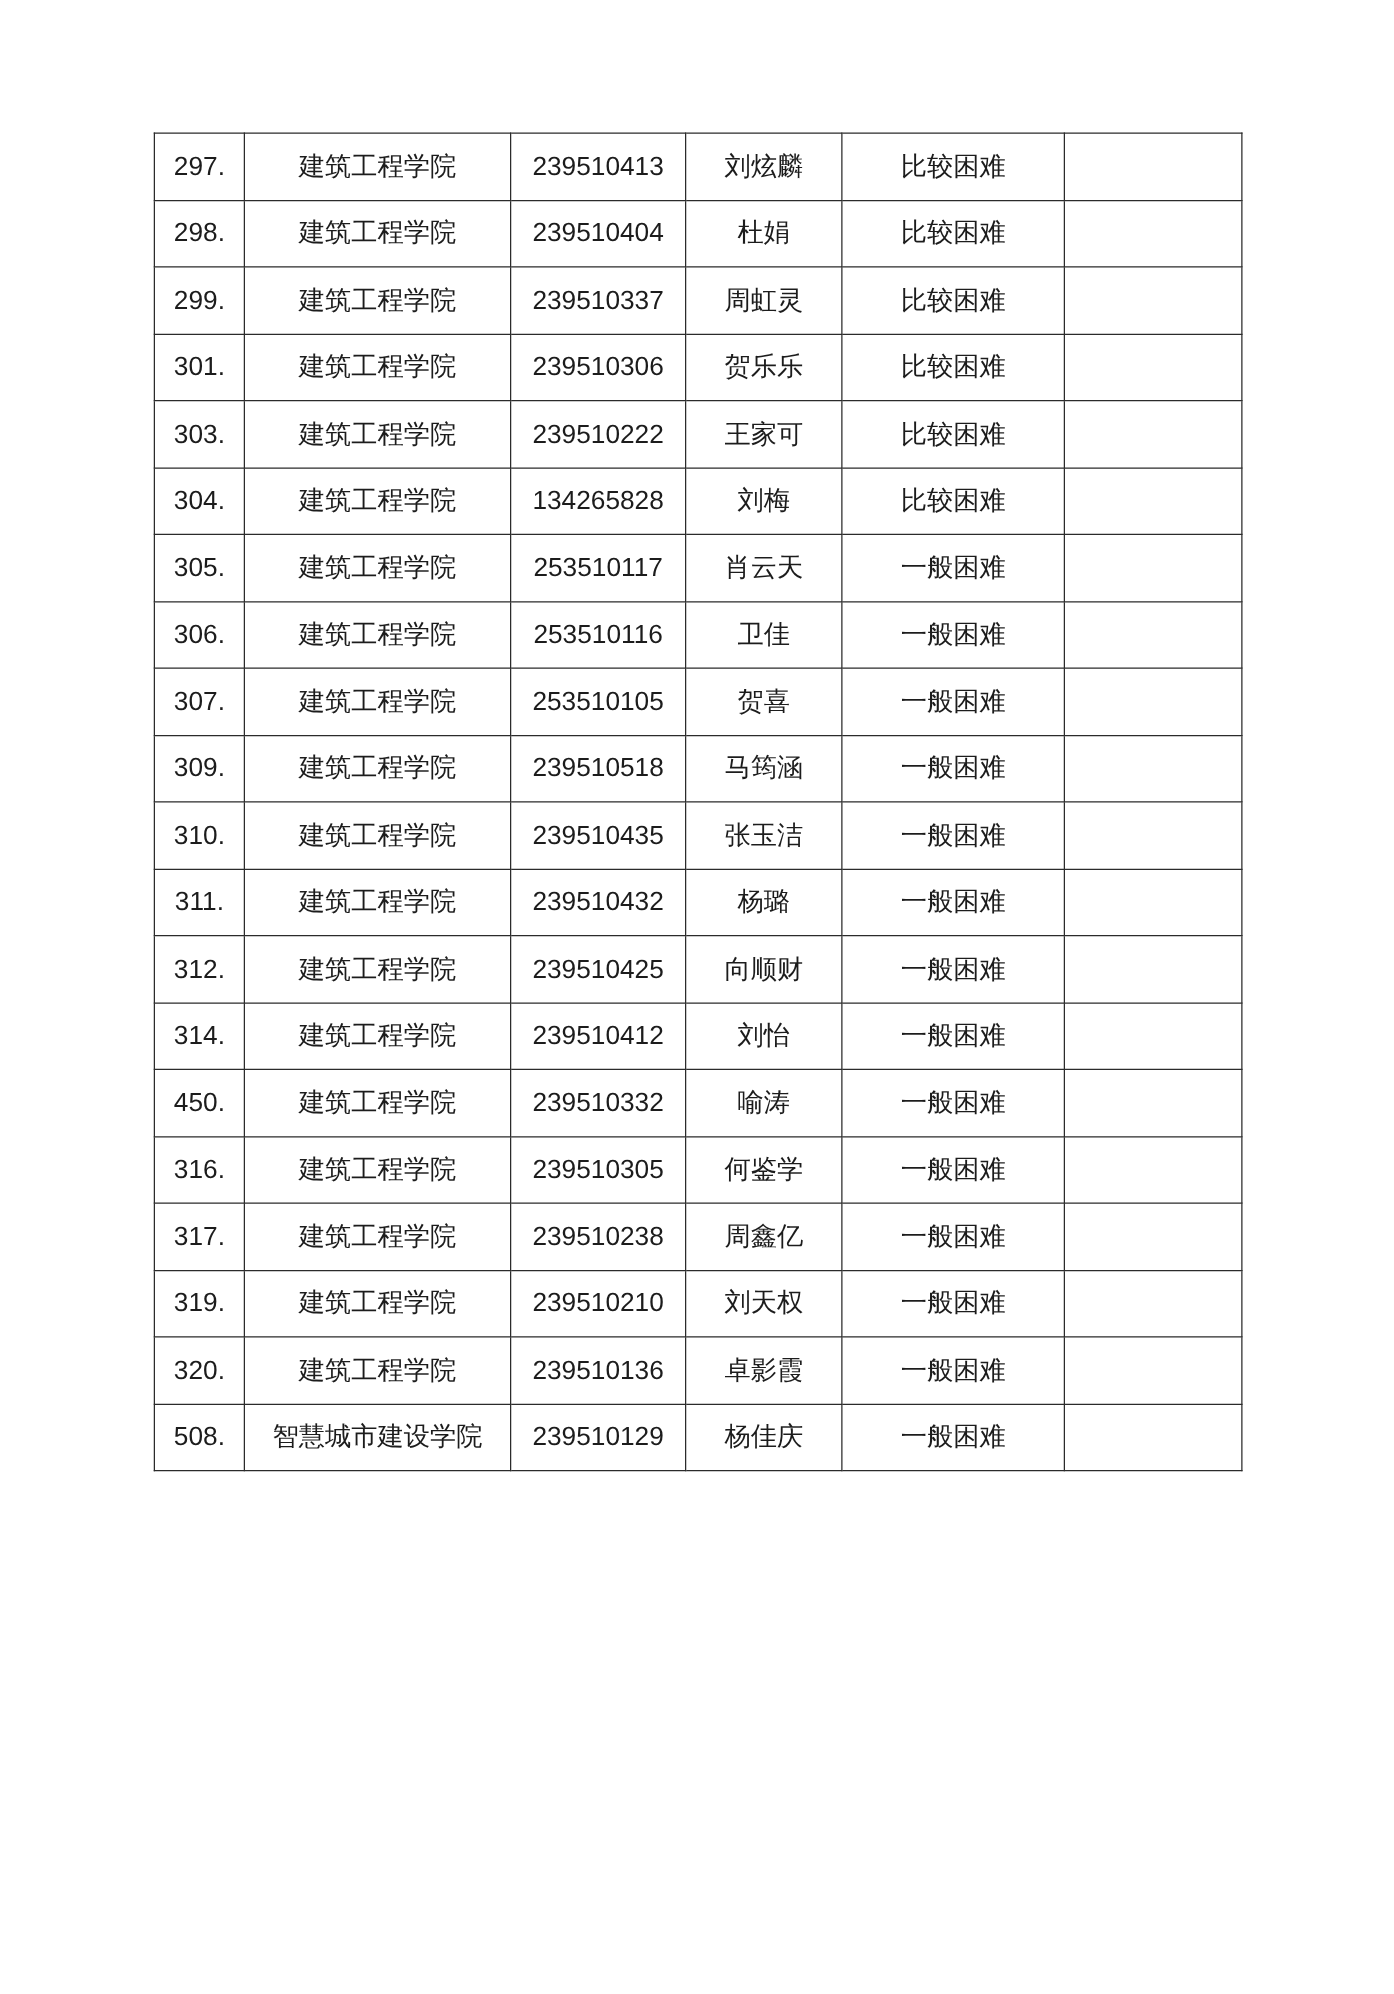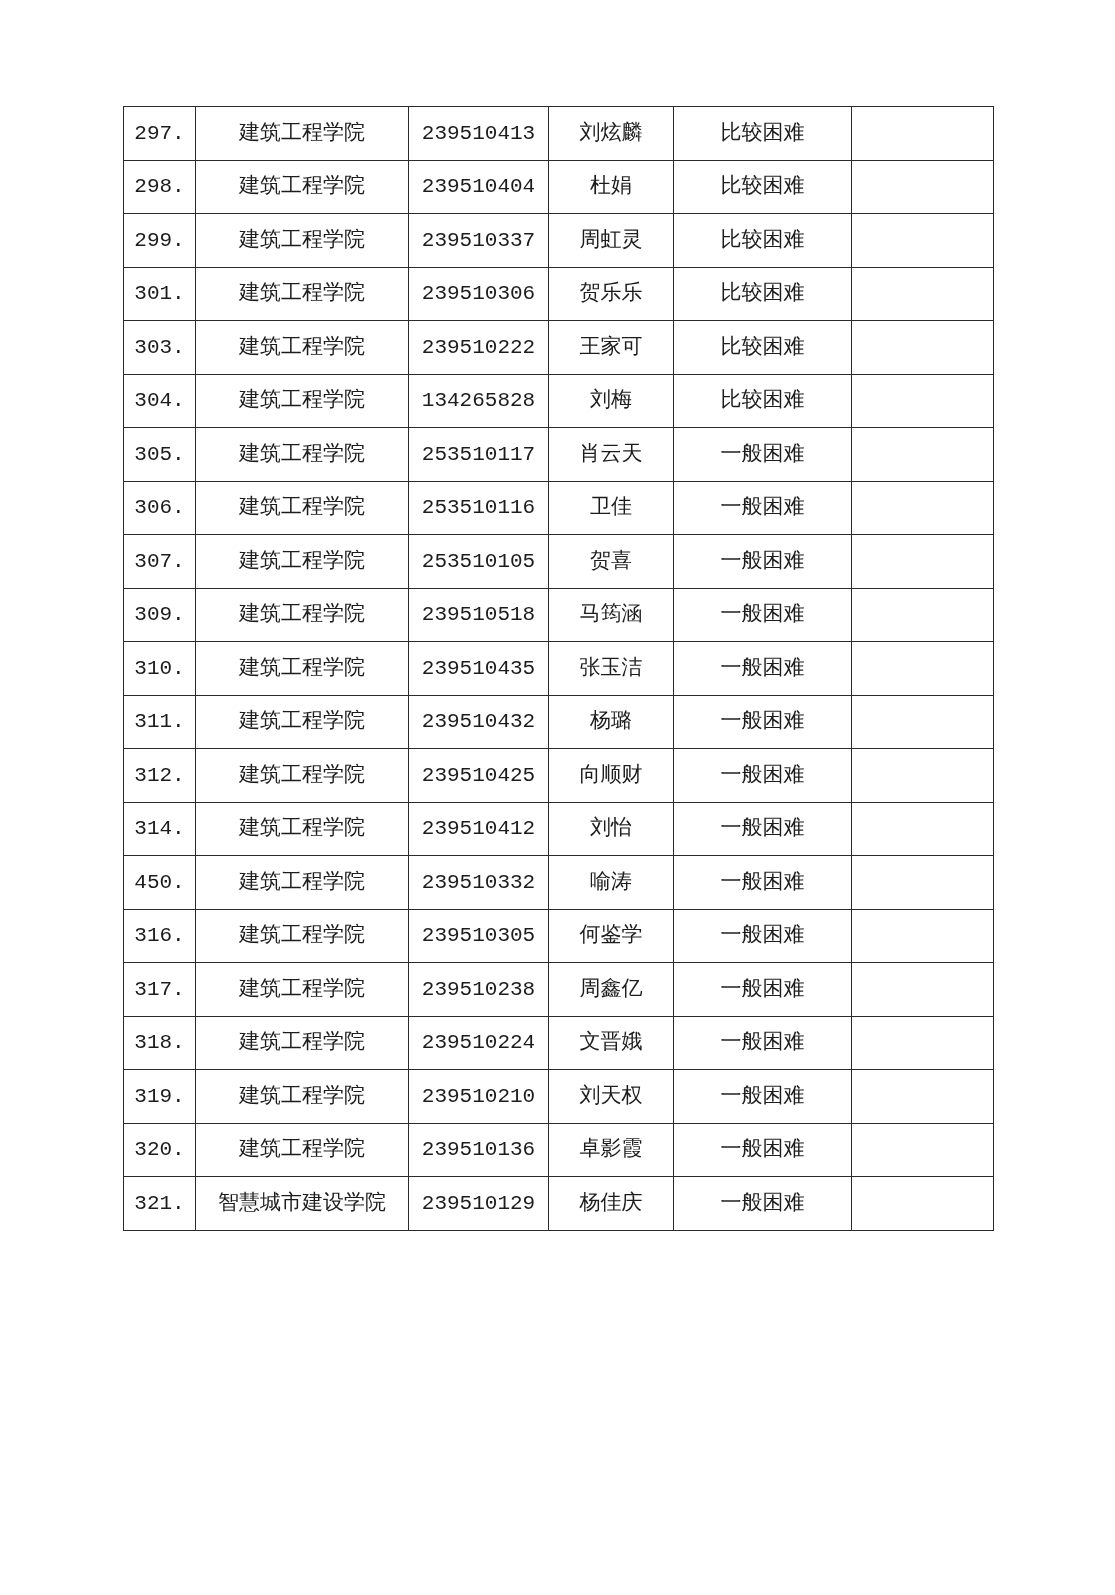--- a/index.html
+++ b/index.html
@@ -6,21 +6,21 @@
     margin: 0;
     padding: 0;
     background: #ffffff;
   }
   .page {
     position: relative;
     width: 1094px;
     height: 1595px;
     background: #ffffff;
     overflow: hidden;
-    font-family: Liberation Mono, monospace;
+    font-family: Liberation Sans, sans-serif;
     color: #1c1c1c;
   }
   table.roster {
     position: absolute;
     left: 123px;
     top: 106px;
     width: 870px;
     border-collapse: collapse;
     table-layout: fixed;
   }
@@ -187,45 +187,37 @@
         </tr>
         <tr>
           <td>317.</td>
           <td>建筑工程学院</td>
           <td>239510238</td>
           <td>周鑫亿</td>
           <td>一般困难</td>
           <td></td>
         </tr>
         <tr>
-          <td>318.</td>
-          <td>建筑工程学院</td>
-          <td>239510224</td>
-          <td>文晋娥</td>
-          <td>一般困难</td>
-          <td></td>
-        </tr>
-        <tr>
           <td>319.</td>
           <td>建筑工程学院</td>
           <td>239510210</td>
           <td>刘天权</td>
           <td>一般困难</td>
           <td></td>
         </tr>
         <tr>
           <td>320.</td>
           <td>建筑工程学院</td>
           <td>239510136</td>
           <td>卓影霞</td>
           <td>一般困难</td>
           <td></td>
         </tr>
         <tr>
-          <td>321.</td>
+          <td>508.</td>
           <td>智慧城市建设学院</td>
           <td>239510129</td>
           <td>杨佳庆</td>
           <td>一般困难</td>
           <td></td>
         </tr>
       </tbody>
   </table>
 </div>
 

